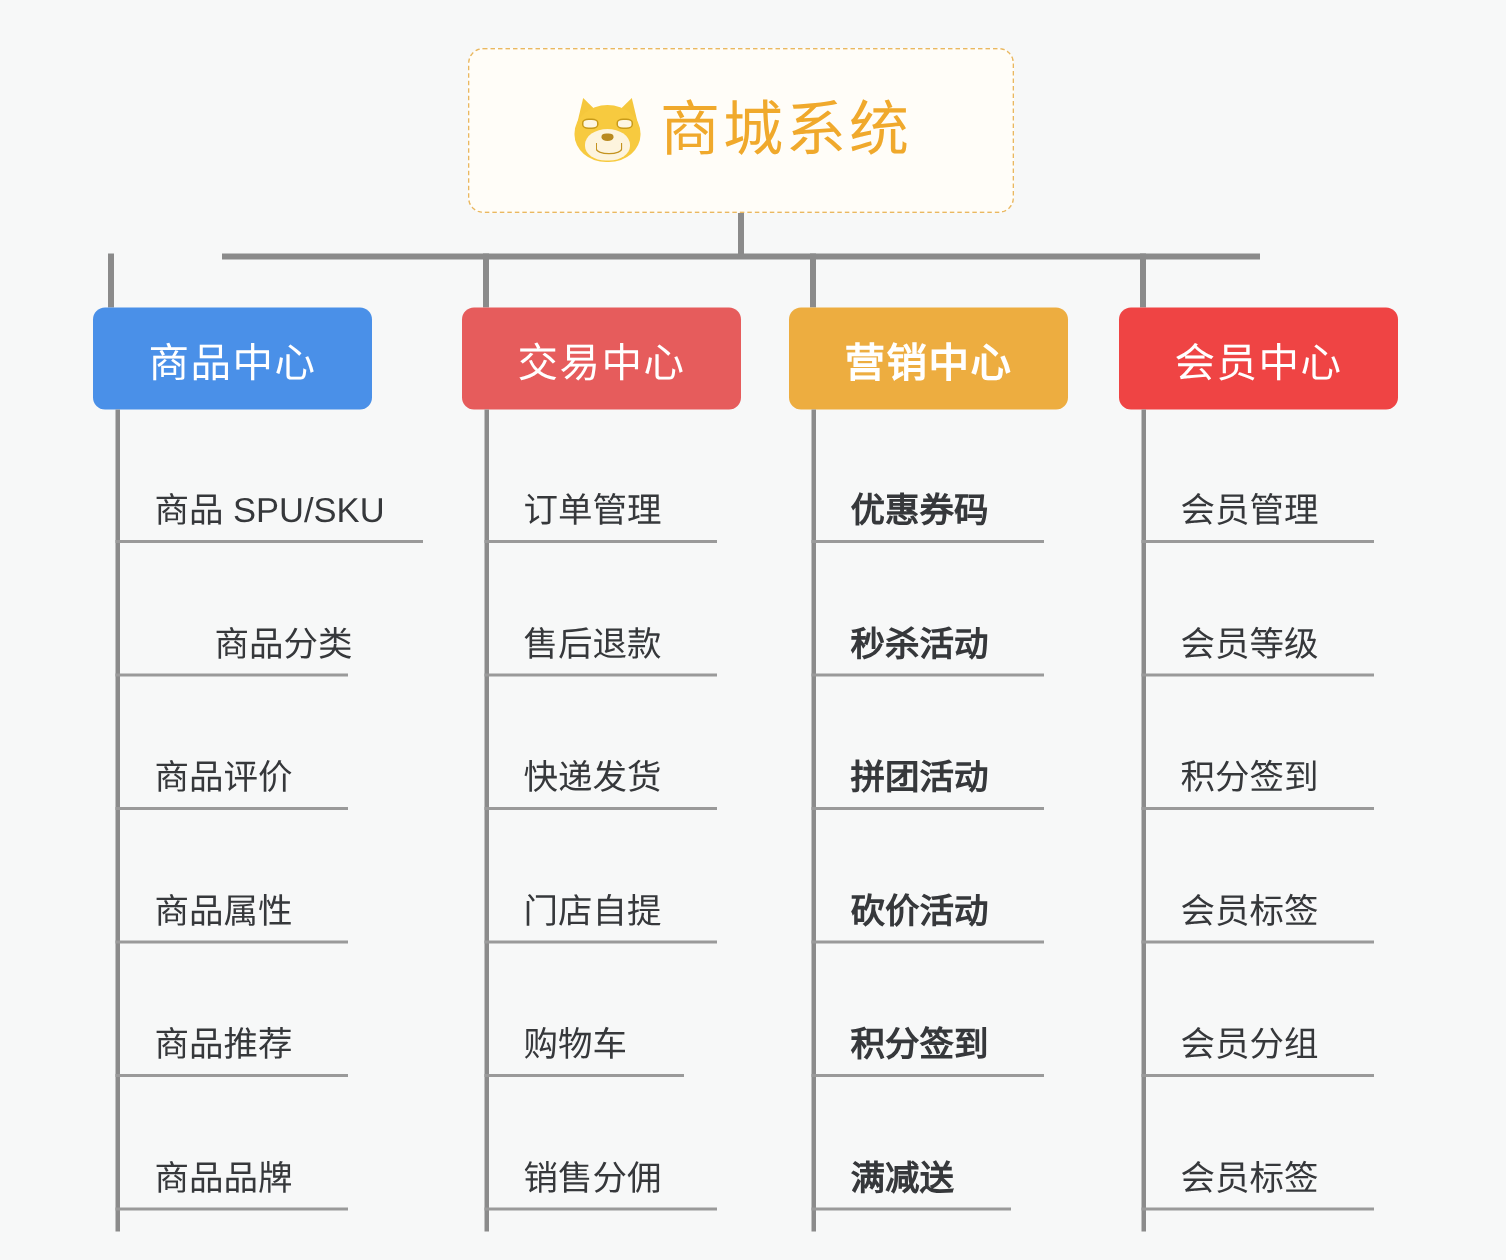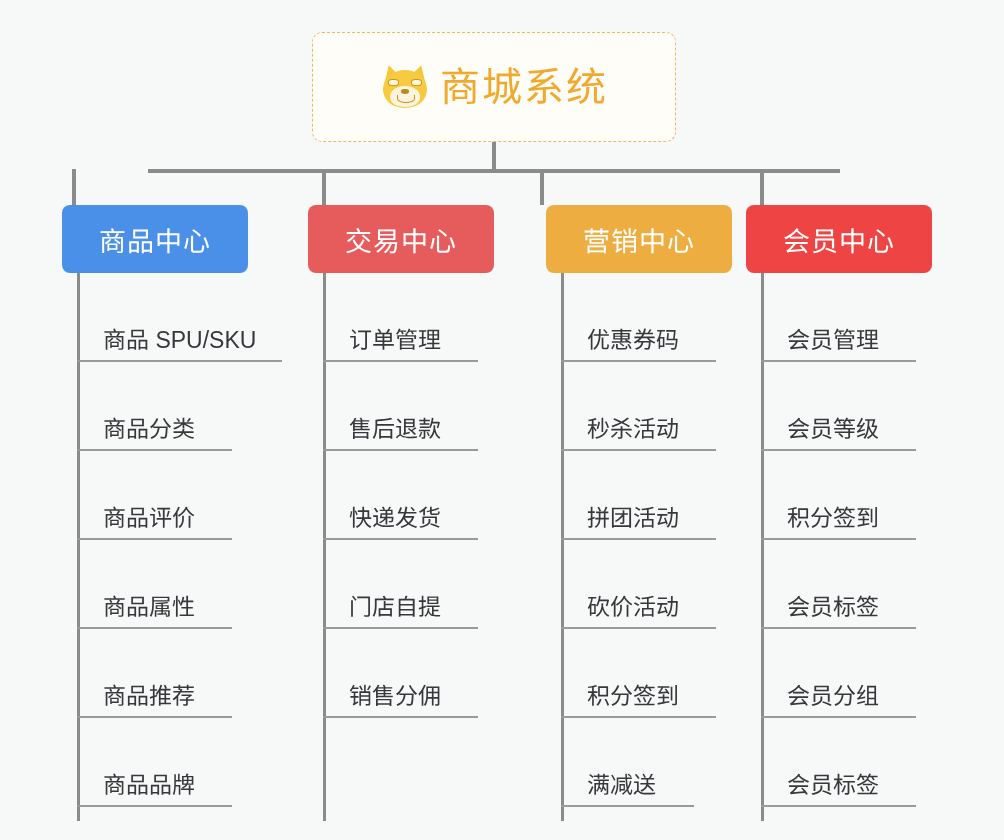--- a/index.html
+++ b/index.html
@@ -200,21 +200,21 @@
     </div>
 
   <div id="branches">
       <div class="branch" style="left: 62px; width: 185px;">
         <div class="branch-header" style="background: rgb(74, 144, 232); width: 186px;">商品中心</div>
         <div class="branch-trunk" style="height: 548px;"></div>
         <div class="leaf-list">
           <div class="leaf" style="width: 205px;">
             <span class="leaf-label">商品 SPU/SKU</span>
           </div>
-          <div class="leaf" style="width: 155px;">
+          <div class="leaf" style="width: 155px; padding-left: 40px;">
             <span class="leaf-label">商品分类</span>
           </div>
           <div class="leaf" style="width: 155px;">
             <span class="leaf-label">商品评价</span>
           </div>
           <div class="leaf" style="width: 155px;">
             <span class="leaf-label">商品属性</span>
           </div>
           <div class="leaf" style="width: 155px;">
             <span class="leaf-label">商品推荐</span>
@@ -233,26 +233,29 @@
           </div>
           <div class="leaf" style="width: 155px;">
             <span class="leaf-label">售后退款</span>
           </div>
           <div class="leaf" style="width: 155px;">
             <span class="leaf-label">快递发货</span>
           </div>
           <div class="leaf" style="width: 155px;">
             <span class="leaf-label">门店自提</span>
           </div>
+          <div class="leaf" style="width: 133px;">
+            <span class="leaf-label">购物车</span>
+          </div>
           <div class="leaf" style="width: 155px;">
             <span class="leaf-label">销售分佣</span>
           </div>
         </div>
       </div>
-      <div class="branch" style="left: 546px; width: 186px;">
+      <div class="branch" style="left: 526px; width: 186px; font-weight: bold;">
         <div class="branch-header" style="background: rgb(237, 173, 64); width: 186px;">营销中心</div>
         <div class="branch-trunk" style="height: 548px;"></div>
         <div class="leaf-list">
           <div class="leaf" style="width: 155px;">
             <span class="leaf-label">优惠券码</span>
           </div>
           <div class="leaf" style="width: 155px;">
             <span class="leaf-label">秒杀活动</span>
           </div>
           <div class="leaf" style="width: 155px;">

